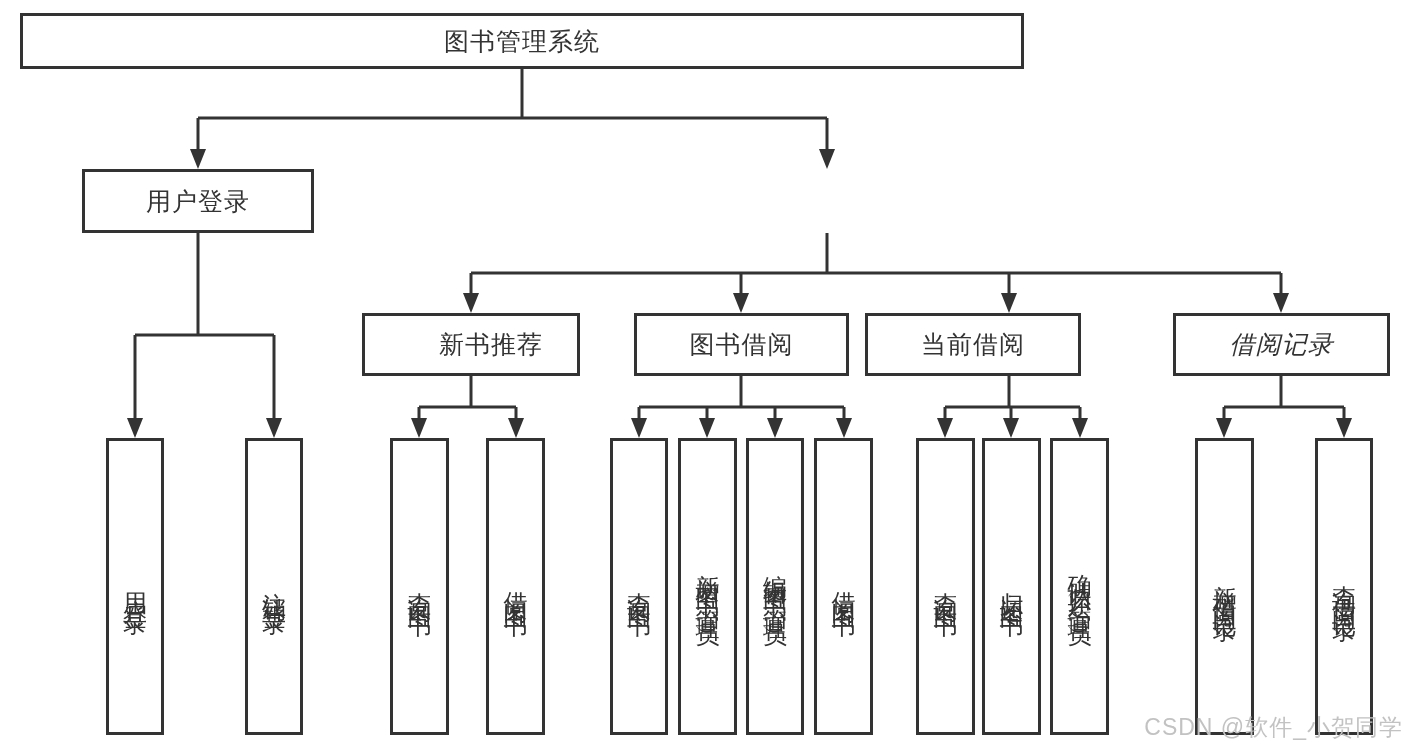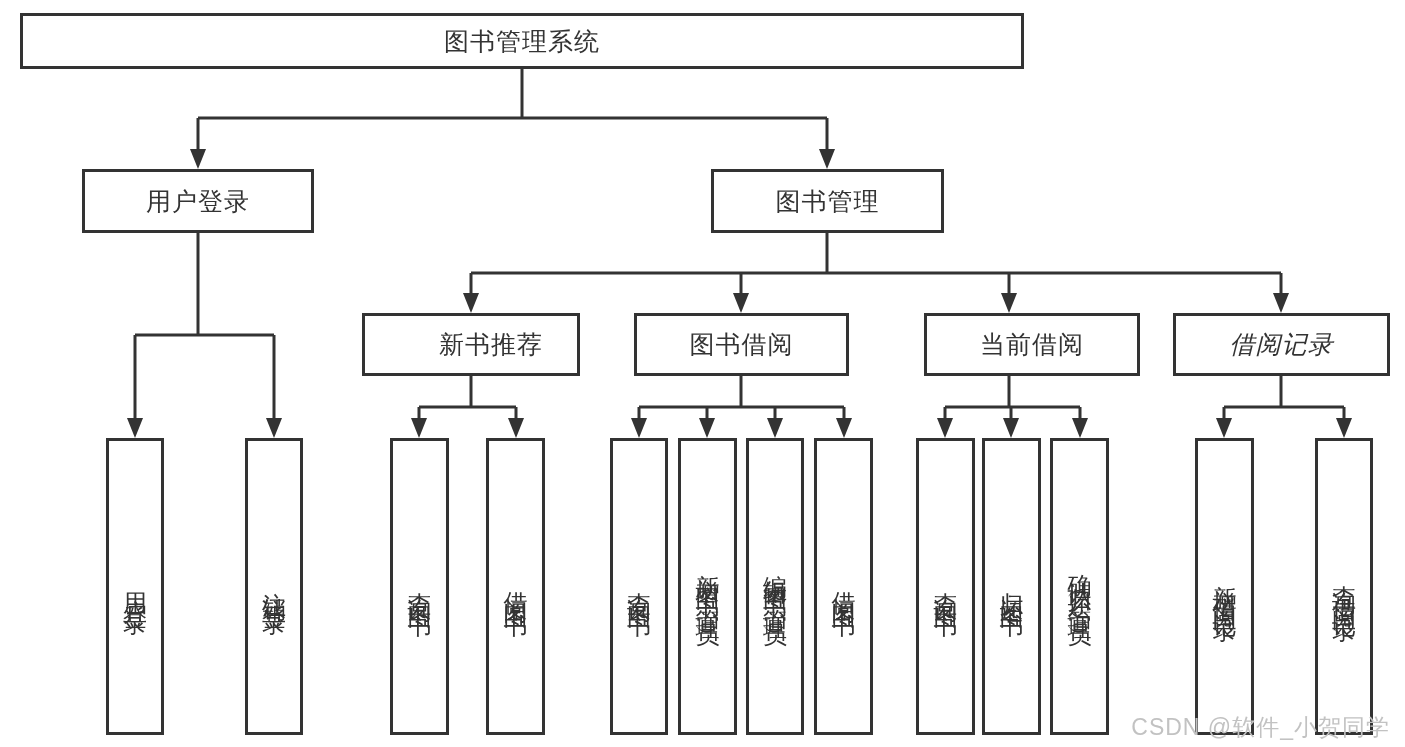--- a/index.html
+++ b/index.html
@@ -37,39 +37,39 @@
     font-size: 24px;
     letter-spacing: 7px;
     line-height: 1;
   }
   .root   { left: 20px;  top: 13px;  width: 1004px; height: 56px; }
   .lvl2a  { left: 82px;  top: 169px; width: 232px;  height: 64px; }
   .lvl2b  { left: 711px; top: 169px; width: 233px;  height: 64px; }
   .lvl3   { top: 313px;  height: 63px; }
   .lvl3a  { left: 362px;  width: 218px; padding-left: 40px; }
   .lvl3b  { left: 634px;  width: 215px; }
-  .lvl3c  { left: 924px;  width: 216px; }
+  .lvl3c  { left: 865px;  width: 216px; }
   .lvl3d  { left: 1173px; width: 217px; font-style: italic; }
   .leaf   { top: 438px; height: 297px; width: 58px; }
   .lf1  { left: 106px; }
   .lf2  { left: 245px; }
   .lf3  { left: 390px; width: 59px; }
   .lf4  { left: 486px; width: 59px; }
   .lf5  { left: 610px; }
   .lf6  { left: 678px; width: 59px; }
   .lf7  { left: 746px; }
   .lf8  { left: 814px; width: 59px; }
   .lf9  { left: 916px; width: 59px; }
   .lf10 { left: 982px; width: 59px; }
   .lf11 { left: 1050px; width: 59px; }
   .lf12 { left: 1195px; width: 59px; }
   .lf13 { left: 1315px; }
   .watermark {
     position: absolute;
-    right: 15px;
+    right: 2px;
     bottom: 4px;
     font-size: 23px;
     color: #c2c2c2;
     letter-spacing: 1px;
     white-space: nowrap;
     z-index: 5;
   }
 </style>
 </head>
 <body>
@@ -130,23 +130,20 @@
     </g>
   </svg>
 
   <div class="node root">
     <span class="htext">图书管理系统</span>
   </div>
 
   <div class="node lvl2a">
     <span class="htext">用户登录</span>
   </div>
-  <div class="node lvl2b">
-    <span class="htext">图书管理</span>
-  </div>
 
   <div class="node lvl3 lvl3a">
     <span class="htext">新书推荐</span>
   </div>
   <div class="node lvl3 lvl3b">
     <span class="htext">图书借阅</span>
   </div>
   <div class="node lvl3 lvl3c">
     <span class="htext">当前借阅</span>
   </div>

